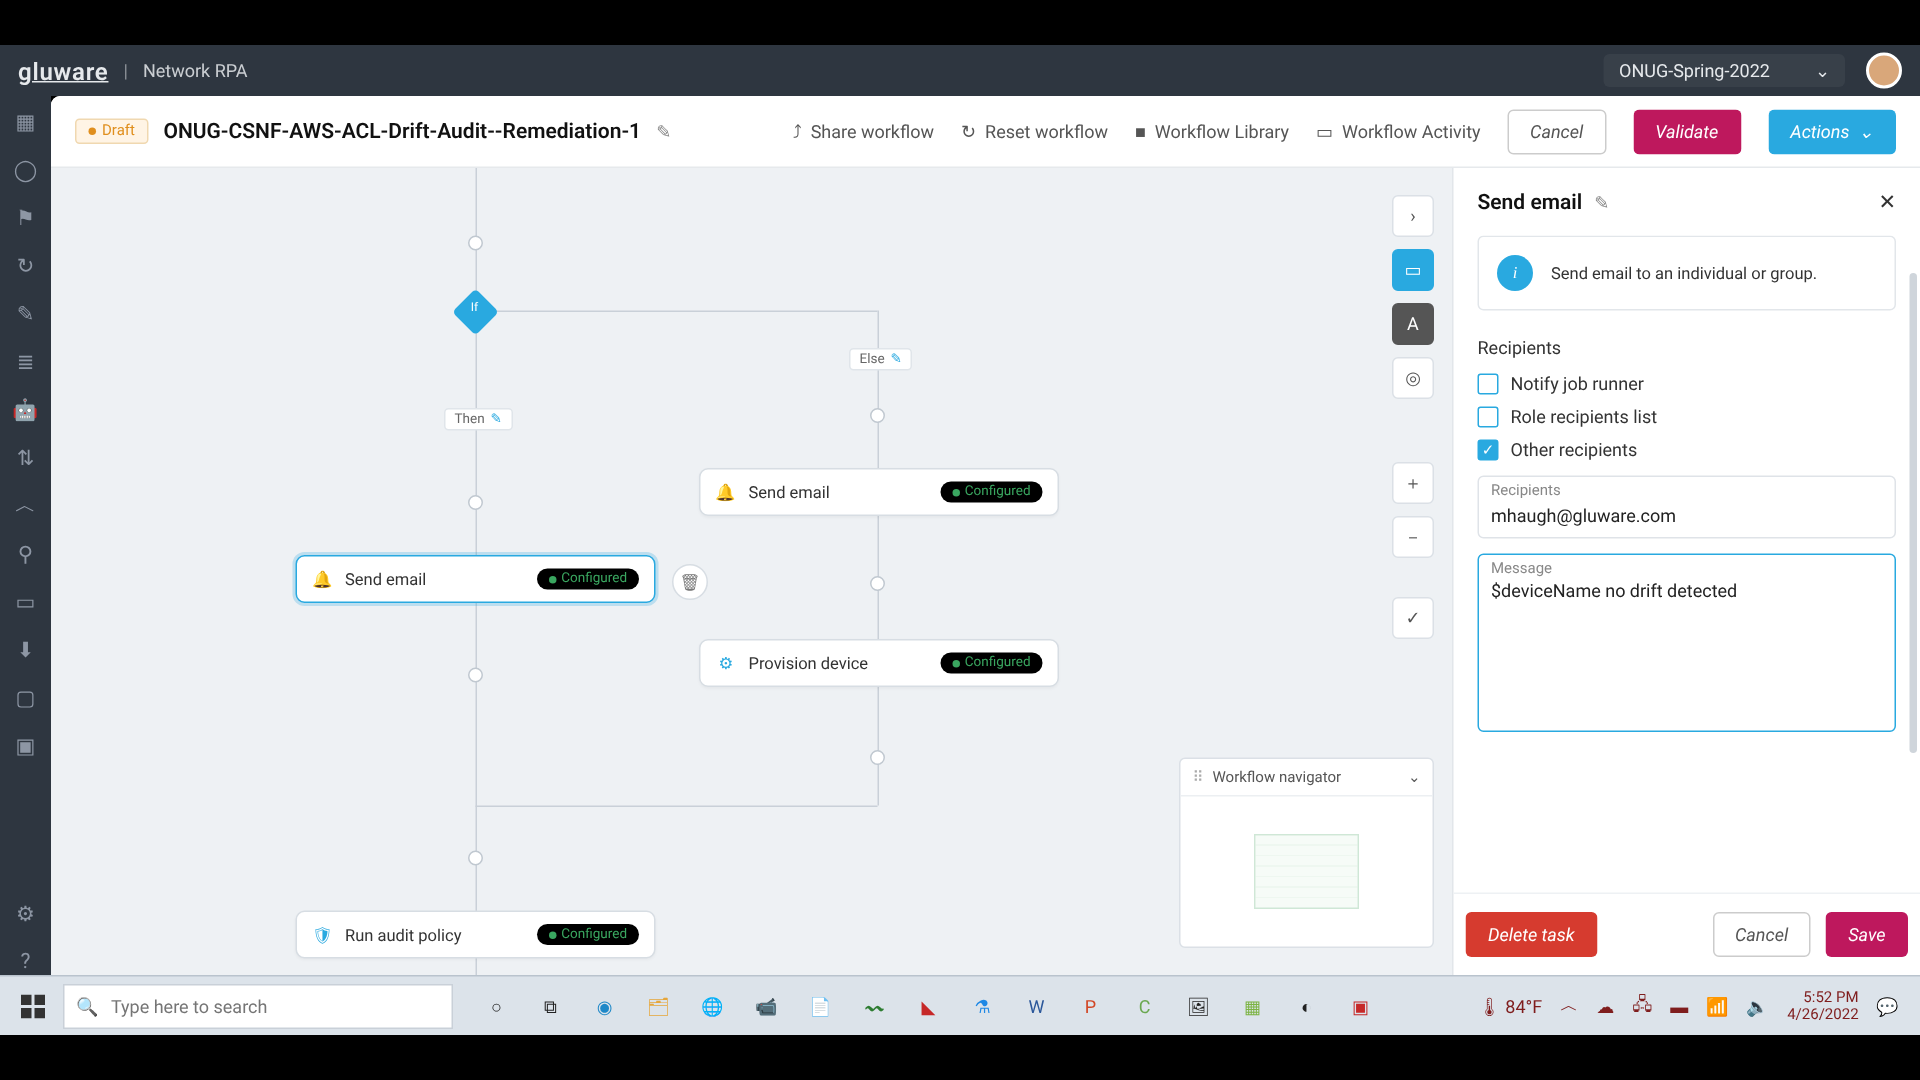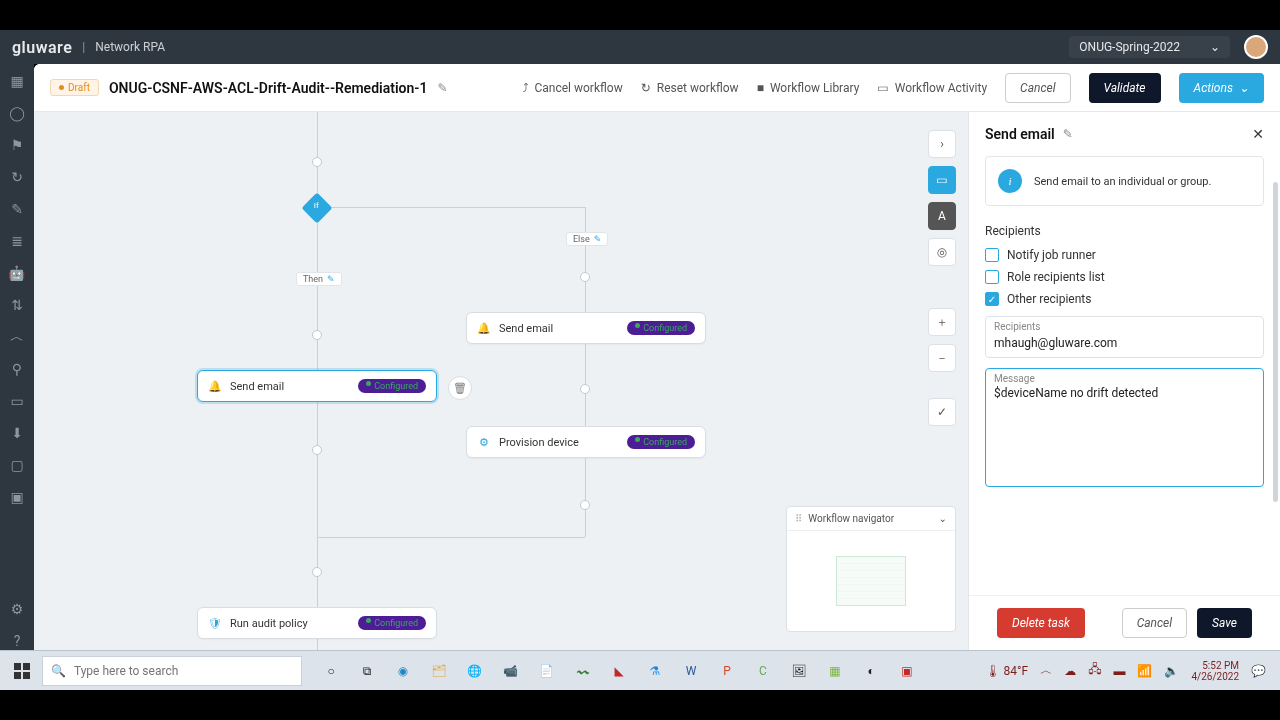--- a/index.html
+++ b/index.html
@@ -5,21 +5,21 @@
 * { margin: 0; padding: 0; box-sizing: border-box; font-family: -apple-system, BlinkMacSystemFont, "Segoe UI", Roboto, sans-serif; }
 html, body { width: 1280px; height: 720px; overflow: hidden; background: #000; }
 
 .browser-top { height: 30px; background: #000; }
 .browser-bottom { height: 30px; background: #000; }
 
 .app-wrap { position: absolute; top: 30px; left: 0; right: 0; bottom: 30px; display: flex; flex-direction: column; }
 
 
 .app-header { height: 34px; background: #2e3640; display: flex; align-items: center; padding: 0 12px; color: #e6e9ec; font-size: 12px; }
-.logo { font-weight: 600; font-size: 16px; letter-spacing: .5px; }
+.logo { font-weight: 600; font-size: 16px; letter-spacing: .5px; text-decoration: underline; }
 .logo-sep { margin: 0 10px; opacity: .5; }
 .header-subtitle { opacity: .85; }
 .header-right { margin-left: auto; display: flex; align-items: center; gap: 14px; }
 .env-select { background: rgba(255,255,255,.05); padding: 4px 10px; border-radius: 4px; display:flex; align-items:center; gap: 30px; font-size: 12px;}
 .avatar { width: 24px; height: 24px; border-radius: 50%; background: #d9a77a; border: 2px solid #fff; }
 
 
 .app-body { flex: 1; display: flex; min-height: 0; }
 
 
@@ -34,36 +34,36 @@
 
 .toolbar { height:48px; background:#fff; border-bottom:1px solid #e6e9ec; display:flex; align-items:center; padding:0 16px; gap:10px; }
 .draft-badge { background:#fff4e5; color:#e08f1e; font-size:10px; padding:2px 8px; border-radius:3px; border:1px solid #f0d8b0; display:flex; align-items:center; gap:4px;}
 .draft-badge::before { content:""; width:5px; height:5px; border-radius:50%; background:#e08f1e; }
 .wf-title { font-weight:600; font-size:14px; color:#111; }
 .edit-icon { color:#888; font-size:12px; cursor:pointer;}
 .toolbar-right { margin-left:auto; display:flex; align-items:center; gap:18px; }
 .tb-link { color:#555; font-size:12px; display:flex; align-items:center; gap:6px; cursor:pointer; }
 .btn { font-size:12px; padding:7px 14px; border-radius:4px; cursor:pointer; border:1px solid transparent;font-style:italic; }
 .btn.outline { background:#fff; border-color:#ccc; color:#555;}
-.btn.primary { background:#0f172a; color:#fff; }
+.btn.primary { background:#be185d; color:#fff; }
 .btn.actions { background:#29a9e0; color:#fff; display:flex; align-items:center; gap:6px;}
 
 
 .canvas-row { flex:1; display:flex; min-height:0; position:relative; }
 .canvas { flex:1; background:#eef1f4; position:relative; overflow:hidden; }
 
 
 .flow-line { position:absolute; background:#c9d0d8; }
 .diamond { position:absolute; width:22px; height:22px; background:#29a9e0; transform: rotate(45deg); border-radius:3px; }
 .diamond span { position:absolute; transform: rotate(-45deg); font-size:8px; color:#fff; left:6px; top:5px; }
 .node-dot { position:absolute; width:10px; height:10px; border:1px solid #c0c8d0; border-radius:50%; background:#fff;}
 .task { position:absolute; background:#fff; border:1px solid #d7dde3; border-radius:6px; display:flex; align-items:center; padding:8px 10px; font-size:11px; color:#333; box-shadow:0 1px 2px rgba(0,0,0,.04); }
 .task.selected { border-color:#29a9e0; box-shadow:0 0 0 2px rgba(41,169,224,.25); }
 .task-icon { width:14px; height:14px; margin-right:8px; display:inline-flex; align-items:center; justify-content:center; }
-.status-chip { margin-left:auto; background:#4c1d95; color:#3aa760; font-size:9px; padding:2px 8px; border-radius:10px; display:flex; align-items:flex-start; gap:3px;}
+.status-chip { margin-left:auto; background:#000000; color:#3aa760; font-size:9px; padding:2px 8px; border-radius:10px; display:flex; align-items:center; gap:3px;}
 .status-chip::before { content:""; width:5px; height:5px; border-radius:50%; background:#3aa760;}
 .branch-label { position:absolute; background:#fff; border:1px solid #e0e5ea; font-size:9px; color:#666; padding:1px 6px; border-radius:3px; display:flex; align-items:center; gap:4px;}
 .trash { position:absolute; width:24px; height:24px; border:1px solid #d7dde3; border-radius:50%; background:#fff; display:flex; align-items:center; justify-content:center; color:#777; font-size:11px;}
 
 
 .canvas-tools { position:absolute; right:12px; top:18px; display:flex; flex-direction:column; gap:8px; }
 .ctool { width:28px; height:28px; background:#fff; border:1px solid #dbe0e6; border-radius:4px; display:flex; align-items:center; justify-content:center; font-size:12px; color:#555; cursor:pointer;}
 .ctool.active { background:#29a9e0; color:#fff; border-color:#29a9e0;}
 
 
@@ -83,21 +83,21 @@
 .info-text { font-size:11px; color:#333; }
 .rp-section { font-size:12px; color:#333; margin:6px 0 10px 0; }
 .chkrow { display:flex; align-items:center; gap:8px; font-size:12px; color:#333; margin:8px 0; }
 .chk { width:14px; height:14px; border:1.5px solid #29a9e0; border-radius:2px; display:inline-flex; align-items:center; justify-content:center; font-size:10px; color:#fff;}
 .chk.checked { background:#29a9e0; }
 .field-wrap { border:1px solid #dfe3e8; border-radius:4px; padding:4px 8px 6px 8px; margin:10px 0; }
 .field-wrap.focus { border-color:#29a9e0; }
 .field-label { font-size:10px; color:#888; }
 .field-input { border:none; outline:none; width:100%; font-size:12px; color:#222; padding-top:2px; background:transparent;}
 textarea.field-input { resize:none; height:92px; font-family:inherit;}
-.rp-footer { padding:12px 28px; display:flex; align-items:center; gap:10px; border-top:1px solid #eef1f4;}
+.rp-footer { padding:12px 8px; display:flex; align-items:center; gap:10px; border-top:1px solid #eef1f4;}
 .btn.danger { background:#d63b2f; color:#fff; }
 .btn.ghost { background:#fff; border:1px solid #ccc; color:#555;}
 .rp-scrollhint { position:absolute; right:2px; top:70px; width:5px; height:320px; background:#cfd5db; border-radius:3px;}
 
 
 .taskbar { height:40px; background:#dce3ea; display:flex; align-items:center; padding:0 6px; gap:4px; font-size:12px; color:#222; border-top:1px solid #b9c3cd;}
 .tb-start { width:32px; height:32px; display:flex; align-items:center; justify-content:center; }
 .tb-search { flex: 0 0 260px; height:30px; background:#fff; border:1px solid #c9d0d8; display:flex; align-items:center; padding:0 8px; gap:8px; color:#666;}
 .tb-search input { border:none; outline:none; flex:1; font-size:12px; color:#333;}
 .tb-icons { display:flex; align-items:center; gap:2px; margin-left:8px;}
@@ -153,21 +153,21 @@
 
       <div class="toolbar">
         <span class="draft-badge">
             <span>Draft</span>
           </span>
         <span class="wf-title">ONUG-CSNF-AWS-ACL-Drift-Audit--Remediation-1</span>
         <span class="edit-icon">✎</span>
         <div class="toolbar-right">
           <span class="tb-link">
               <span>⤴</span>
-              <span>Cancel workflow</span>
+              <span>Share workflow</span>
             </span>
           <span class="tb-link">
               <span>↻</span>
               <span>Reset workflow</span>
             </span>
           <span class="tb-link">
               <span>■</span>
               <span>Workflow Library</span>
             </span>
           <span class="tb-link">

